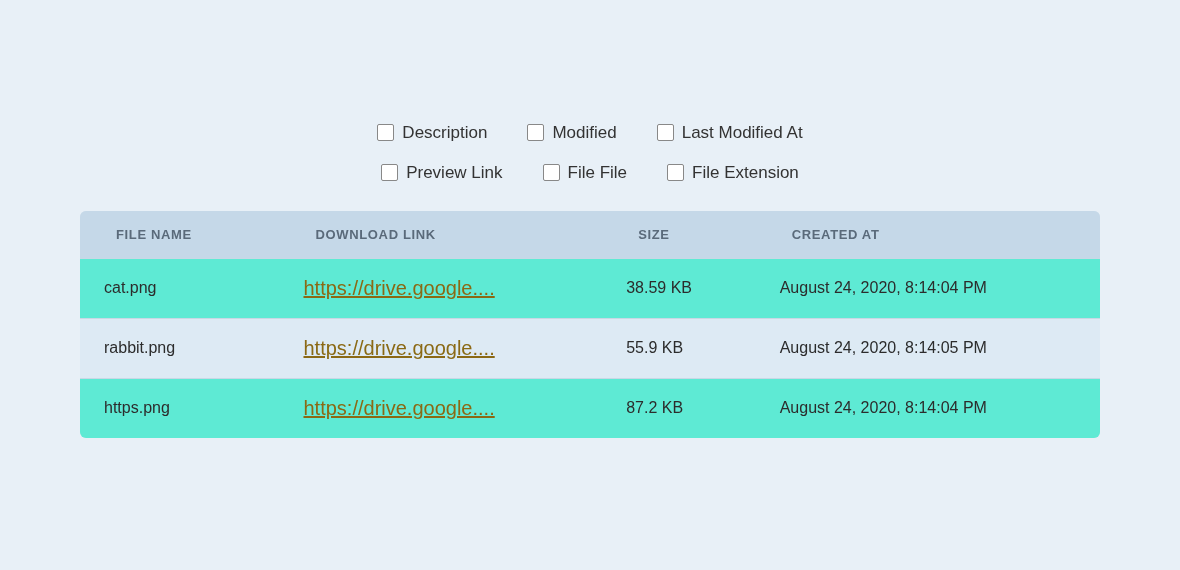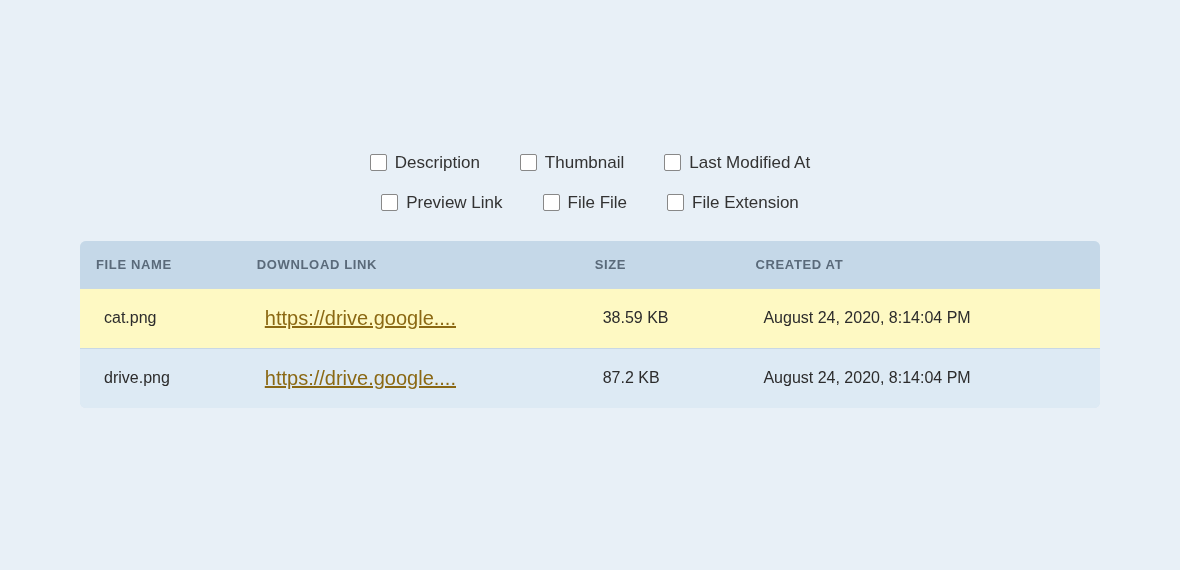--- a/index.html
+++ b/index.html
@@ -73,31 +73,31 @@
     table {
       width: 100%;
       border-collapse: collapse;
     }
 
     thead tr {
       background: #c5d8e8;
     }
 
     thead th {
-      padding: 16px 16px;
+      padding: 16px 36px;
       text-align: left;
       font-size: 13px;
       font-weight: 700;
       color: #5a6a7a;
       letter-spacing: 0.05em;
       text-transform: uppercase;
     }
 
     tbody tr {
-      background: #fef9c3;
+      background: #5eead4;
       border-top: 1px solid #c8d8e5;
     }
 
     tbody tr:nth-child(even) {
       background: #ddeaf4;
     }
 
     tbody td {
       padding: 18px 24px;
       font-size: 16px;
@@ -129,21 +129,21 @@
 <div class="container">
 
   <div class="checkboxes">
     <div class="checkbox-row">
       <label class="checkbox-item">
         <input type="checkbox" style="">
         <span>Description</span>
       </label>
       <label class="checkbox-item">
         <input type="checkbox" style="">
-        <span>Thumbnail</span>
+        <span>Modified</span>
       </label>
       <label class="checkbox-item">
         <input type="checkbox" style="">
         <span>Last Modified At</span>
       </label>
     </div>
     <div class="checkbox-row">
       <label class="checkbox-item">
         <input type="checkbox" style="">
         <span>Preview Link</span>
@@ -170,21 +170,27 @@
         </tr>
       </thead>
       <tbody id="table-body">
       <tr>
             <td class="file-name">cat.png</td>
             <td class="link-cell"><a href="#">https://drive.google....</a></td>
             <td class="size-cell">38.59 KB</td>
             <td class="date-cell">August 24, 2020, 8:14:04 PM</td>
           </tr>
           <tr>
-            <td class="file-name">drive.png</td>
+            <td class="file-name">rabbit.png</td>
+            <td class="link-cell"><a href="#">https://drive.google....</a></td>
+            <td class="size-cell">55.9 KB</td>
+            <td class="date-cell">August 24, 2020, 8:14:05 PM</td>
+          </tr>
+          <tr>
+            <td class="file-name">https.png</td>
             <td class="link-cell"><a href="#">https://drive.google....</a></td>
             <td class="size-cell">87.2 KB</td>
             <td class="date-cell">August 24, 2020, 8:14:04 PM</td>
           </tr>
         </tbody>
     </table>
   </div>
 
 </div>
 

